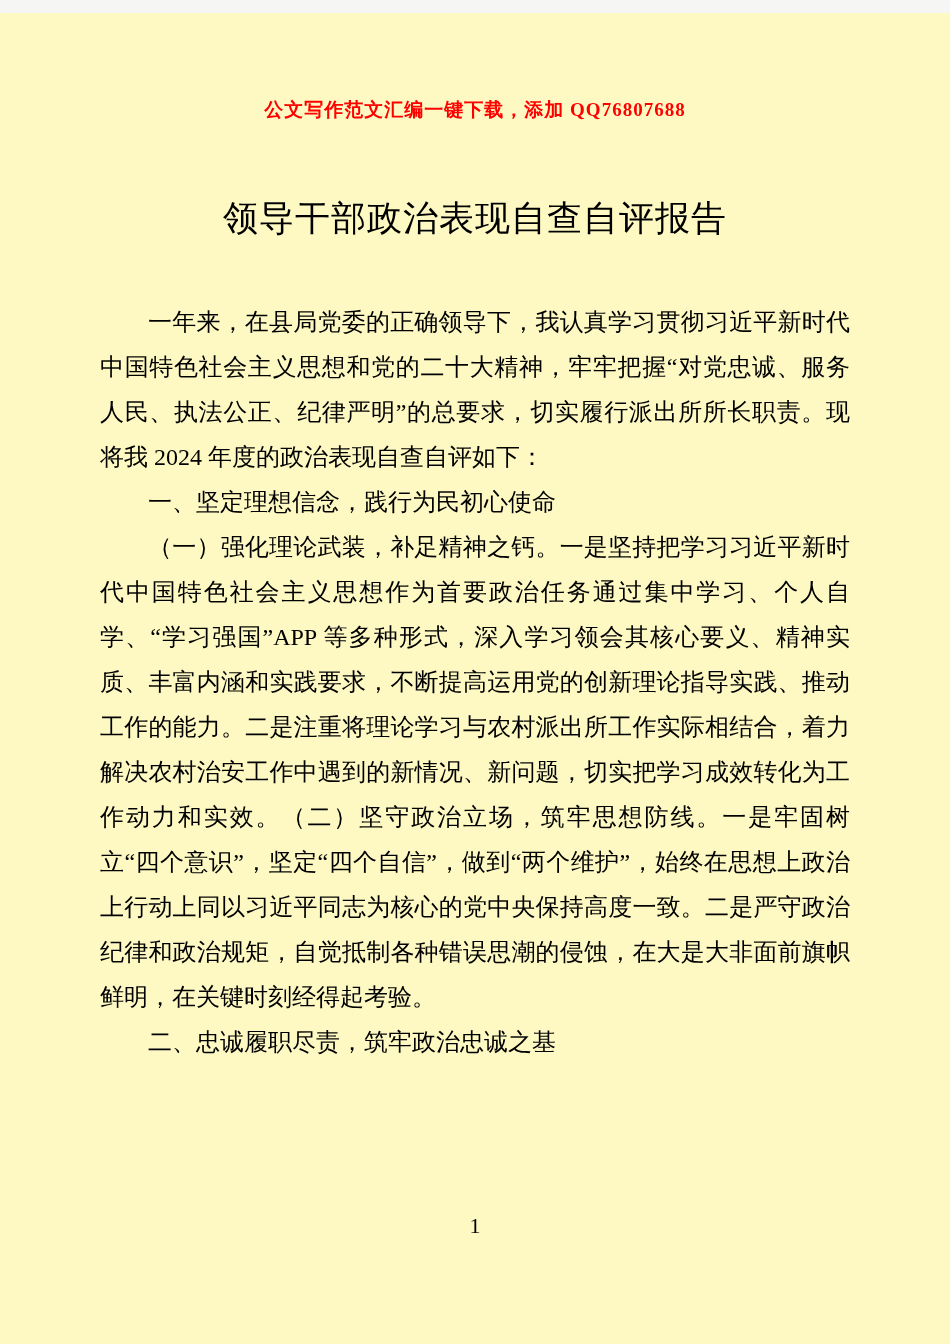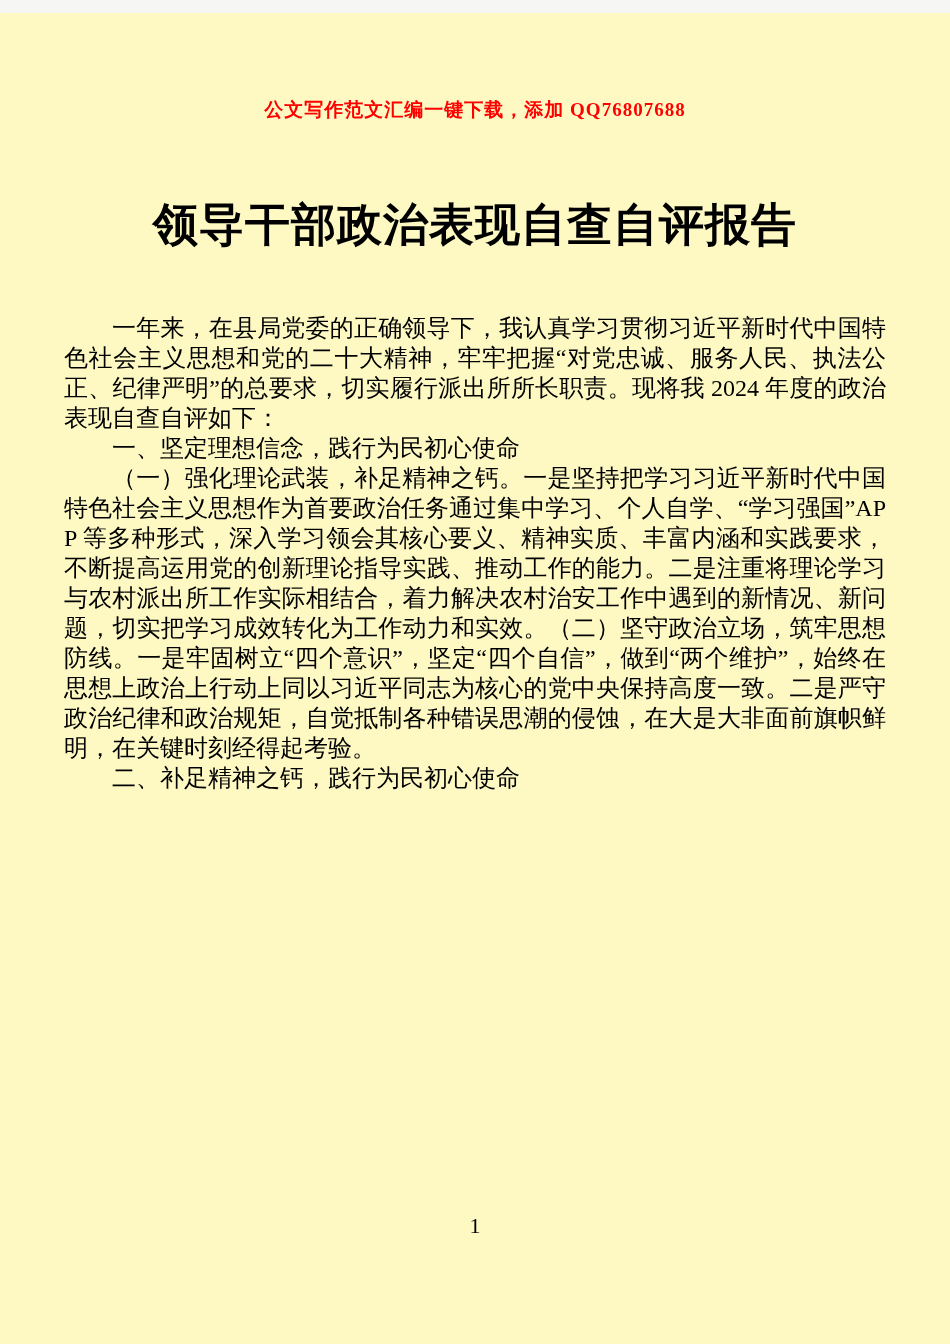--- a/index.html
+++ b/index.html
@@ -24,30 +24,30 @@
     text-align: center;
     font-size: 19px;
     font-weight: bold;
     color: #ff0000;
     letter-spacing: 1px;
   }
 
   .doc-title {
     margin-top: 72px;
     text-align: center;
-    font-size: 45px;
-    font-weight: bold;
+    font-size: 35px;
+    font-weight: normal;
     letter-spacing: 1px;
   }
 
   .doc-body {
     margin-top: 58px;
-    padding: 0 64px;
+    padding: 0 100px;
     font-size: 24px;
-    line-height: 30px;
+    line-height: 45px;
     text-align: justify;
   }
 
   .doc-body p {
     text-indent: 2em;
     word-break: break-all;
   }
 
   .page-number {
     position: absolute;
@@ -65,18 +65,18 @@
 <div class="page">
 
   <div class="notice">公文写作范文汇编一键下载，添加 QQ76807688</div>
 
   <h1 class="doc-title">领导干部政治表现自查自评报告</h1>
 
   <div class="doc-body">
     <p>一年来，在县局党委的正确领导下，我认真学习贯彻习近平新时代中国特色社会主义思想和党的二十大精神，牢牢把握“对党忠诚、服务人民、执法公正、纪律严明”的总要求，切实履行派出所所长职责。现将我 2024 年度的政治表现自查自评如下：</p>
     <p>一、坚定理想信念，践行为民初心使命</p>
     <p>（一）强化理论武装，补足精神之钙。一是坚持把学习习近平新时代中国特色社会主义思想作为首要政治任务通过集中学习、个人自学、“学习强国”APP 等多种形式，深入学习领会其核心要义、精神实质、丰富内涵和实践要求，不断提高运用党的创新理论指导实践、推动工作的能力。二是注重将理论学习与农村派出所工作实际相结合，着力解决农村治安工作中遇到的新情况、新问题，切实把学习成效转化为工作动力和实效。（二）坚守政治立场，筑牢思想防线。一是牢固树立“四个意识”，坚定“四个自信”，做到“两个维护”，始终在思想上政治上行动上同以习近平同志为核心的党中央保持高度一致。二是严守政治纪律和政治规矩，自觉抵制各种错误思潮的侵蚀，在大是大非面前旗帜鲜明，在关键时刻经得起考验。</p>
-    <p>二、补足精神之钙，践行为民初心使命</p>
+    <p>二、忠诚履职尽责，筑牢政治忠诚之基</p>
   </div>
 
   <div class="page-number">1</div>
 
 </div>
 
 </body></html>

